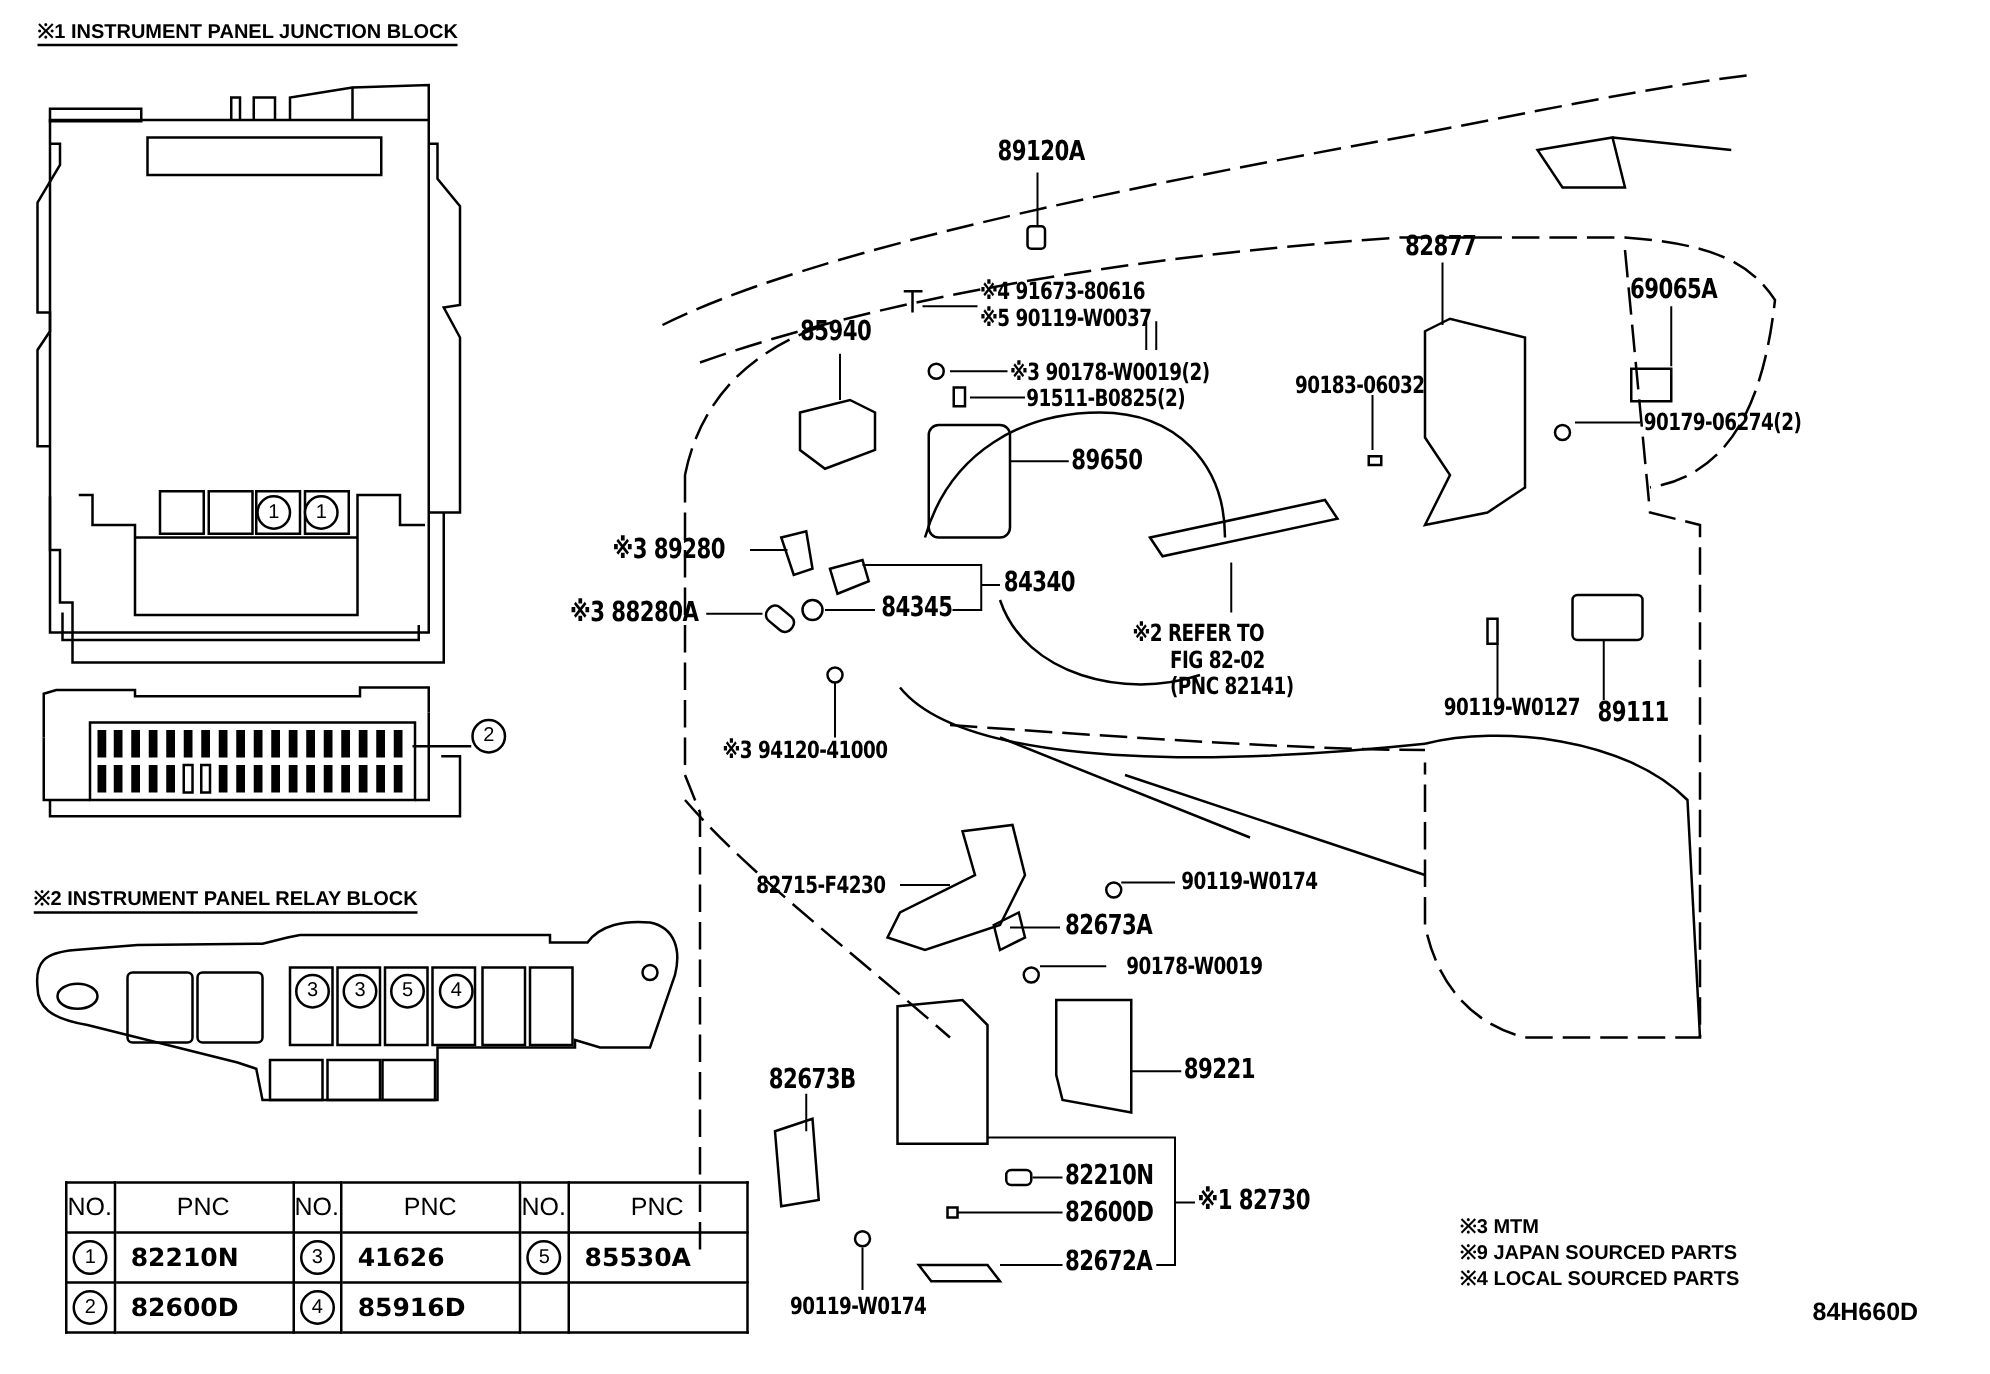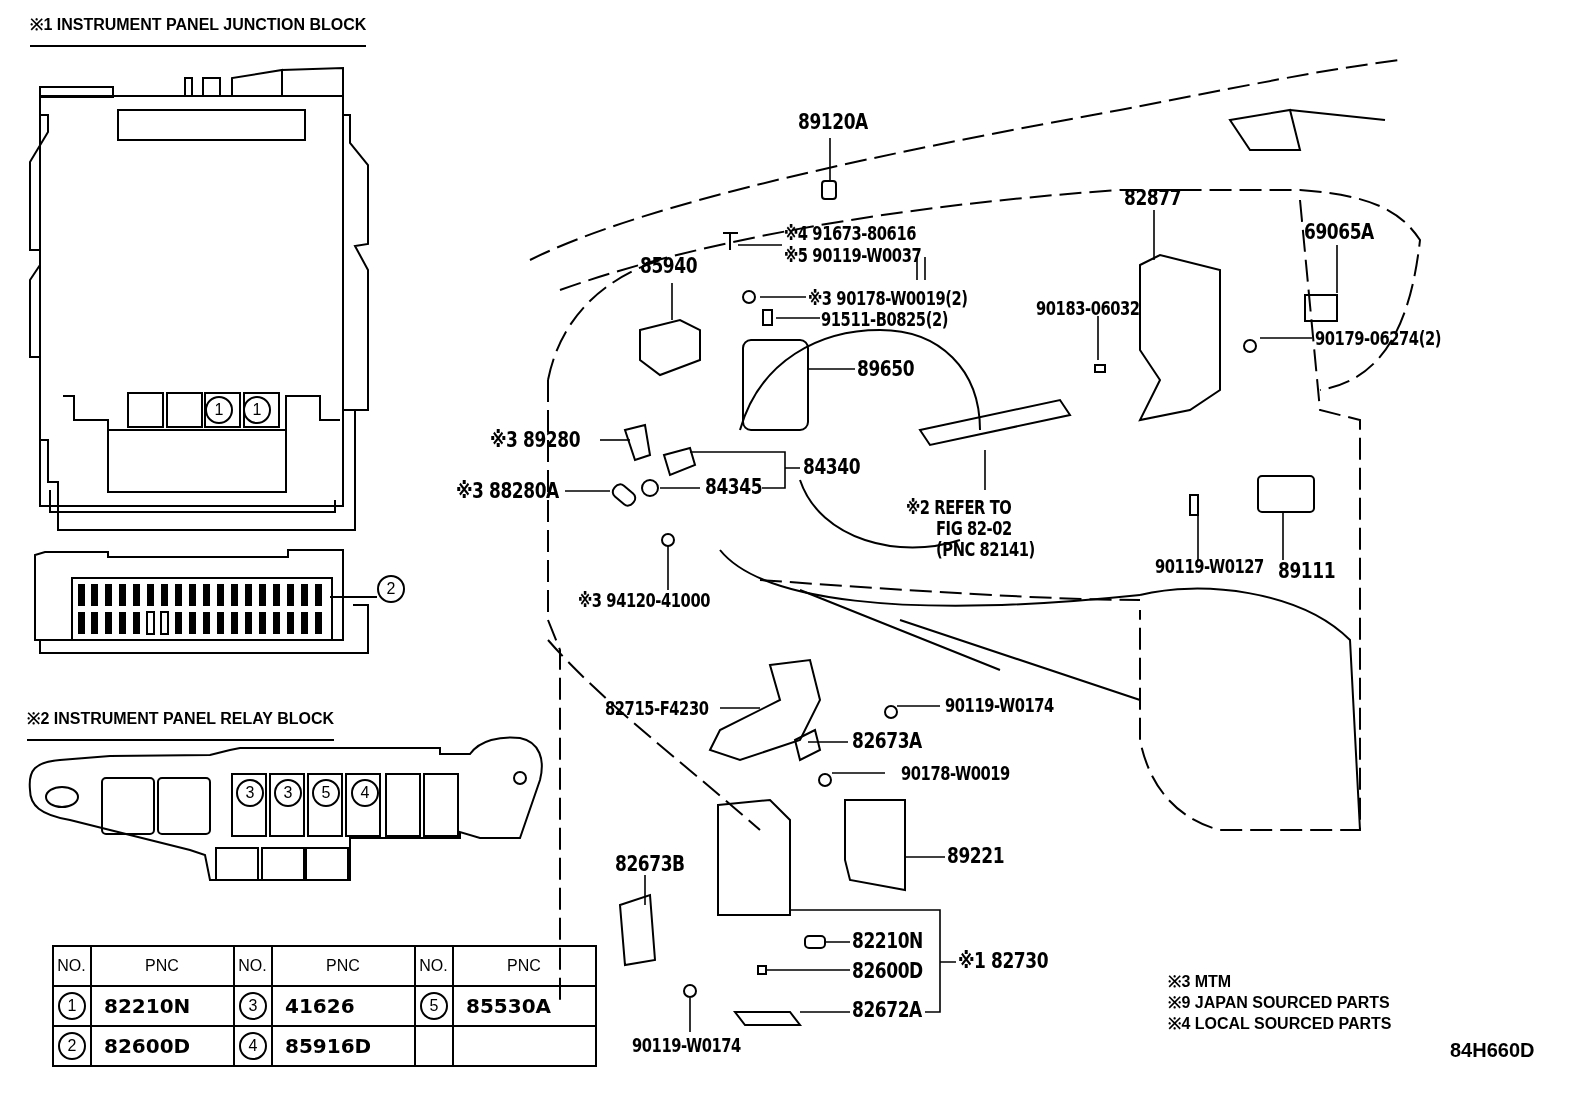--- a/index.html
+++ b/index.html
@@ -1,27 +1,27 @@
 <!DOCTYPE html>
 <html><head>
 <meta charset="utf-8">
 <style>
   html,body{margin:0;padding:0;background:#fff;}
   body{width:1592px;height:1099px;position:relative;overflow:hidden;font-family:"Liberation Sans",sans-serif;color:#000;}
   svg.art{position:absolute;left:0;top:0;}
   .lbl{position:absolute;font-family:"DejaVu Sans Condensed","DejaVu Sans",sans-serif;font-weight:bold;font-size:19px;line-height:20px;white-space:nowrap;letter-spacing:-0.5px;transform:scaleX(0.86);transform-origin:left top;}
   .lbl.big{font-size:22px;}
   .sec{position:absolute;font-family:"Liberation Sans",sans-serif;font-size:16px;font-weight:bold;white-space:nowrap;}
-  .sec.h{padding-bottom:10px;border-bottom:2px solid #000;}
+  .sec.h{padding-bottom:0;border-bottom:2px solid #000;}
   .note{position:absolute;font-family:"Liberation Sans",sans-serif;font-size:16px;font-weight:bold;white-space:nowrap;line-height:21px;}
   table.pnc{position:absolute;left:52px;top:945px;border-collapse:collapse;}
   table.pnc td{border:2px solid #000;height:36px;font-family:"Liberation Sans",sans-serif;}
   table.pnc td.no{width:34px;text-align:center;font-size:15px;}
   table.pnc td.pnc{width:128px;font-family:"DejaVu Sans",sans-serif;font-weight:bold;font-size:20px;padding-left:12px;}
-  table.pnc td.hdr{text-align:center;font-size:16px;padding-left:0;font-family:"Liberation Sans",sans-serif;font-weight:normal;}
+  table.pnc td.hdr{text-align:center;font-size:20px;padding-left:0;font-family:"Liberation Sans",sans-serif;font-weight:normal;}
   .circ{display:inline-block;width:24px;height:24px;border:2px solid #000;border-radius:50%;line-height:24px;text-align:center;font-size:16px;}
   .ccirc{position:absolute;width:24px;height:24px;border:2px solid #000;border-radius:50%;line-height:24px;text-align:center;font-size:16px;background:#fff;}
 </style>
 </head>
 <body>
 
 <svg class="art" width="1592" height="1099" viewBox="0 0 1592 1099" fill="none" stroke="#000" stroke-width="2">
 
   <g>
     <path d="M40 97 L40 87 L113 87 L113 97 Z"></path>

